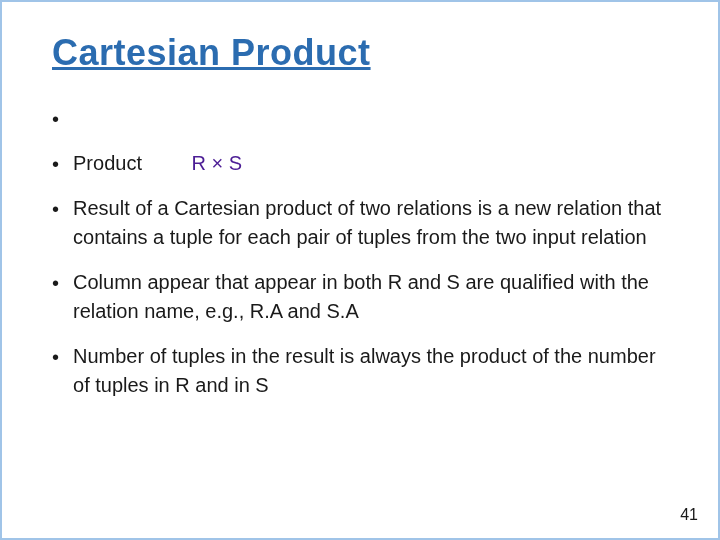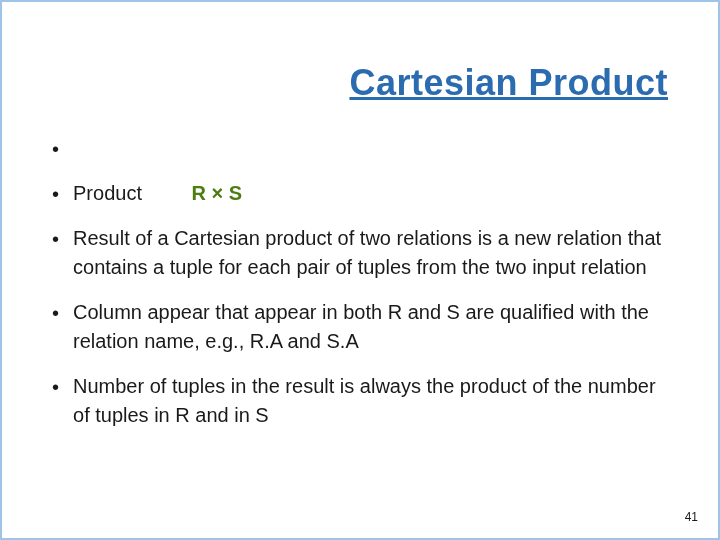--- a/index.html
+++ b/index.html
@@ -21,28 +21,27 @@
       height: 540px;
       background: #ffffff;
       border: 2px solid #a0c4e8;
       padding: 30px 50px 20px 50px;
       display: flex;
       flex-direction: column;
       position: relative;
     }
 
     .title {
-      text-align: right;
+      text-align: left;
       font-size: 36px;
       font-weight: bold;
       color: #2b6cb0;
       text-decoration: underline;
       margin-bottom: 30px;
       letter-spacing: 0.5px;
-      margin-top: 30px;
     }
 
     .bullet-list {
       list-style: none;
       padding: 0;
       display: flex;
       flex-direction: column;
       gap: 16px;
       flex: 1;
     }
@@ -63,31 +62,31 @@
       margin-top: 1px;
     }
 
     .bullet-text {
       font-size: 20px;
       color: #1a1a1a;
       line-height: 1.45;
     }
 
     .rxs {
-      color: #4d7c0f;
-      font-weight: bold;
+      color: #4c1d95;
+      font-weight: normal;
       font-style: normal;
       padding-left: 44px;
     }
 
     .page-number {
       position: absolute;
       bottom: 14px;
       right: 20px;
-      font-size: 12px;
+      font-size: 16px;
       color: #1a1a1a;
     }
   </style>
 </head>
 <body>
 
 <div class="slide">
 
   <div class="title">Cartesian Product</div>
 

